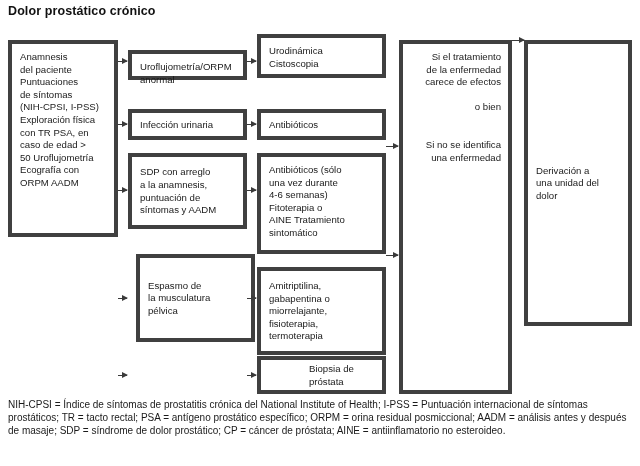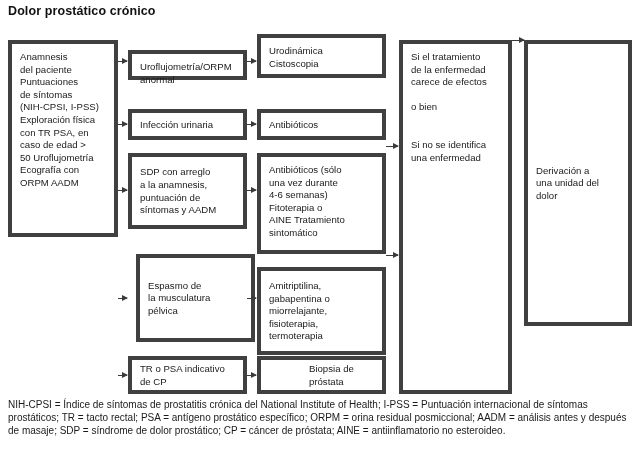--- a/index.html
+++ b/index.html
@@ -94,40 +94,38 @@
   <div class="node" style="left:128px; top:28px; width:119px; height:30px;">Uroflujometría/ORPM
 anormal</div>
   <div class="node vcenter" style="left:128px; top:87px; width:119px; height:31px;">Infección urinaria</div>
   <div class="node vcenter" style="left:128px; top:131px; width:119px; height:76px;">SDP con arreglo
 a la anamnesis,
 puntuación de
 síntomas y AADM</div>
   <div class="node vcenter" style="left:136px; top:232px; width:119px; height:88px;">Espasmo de
 la musculatura
 pélvica</div>
-  <div class="node vcenter" style="left:128px; top:334px; width:119px; height:38px;">TR o PSA indicativo
-de CP</div>
 
   <div class="node" style="left:257px; top:12px; width:129px; height:44px;">Urodinámica
 Cistoscopia</div>
   <div class="node vcenter" style="left:257px; top:87px; width:129px; height:31px;">Antibióticos</div>
   <div class="node" style="left:257px; top:131px; width:129px; height:101px;">Antibióticos (sólo
 una vez durante
 4-6 semanas)
 Fitoterapia o
 AINE Tratamiento
 sintomático</div>
   <div class="node vcenter" style="left:257px; top:245px; width:129px; height:88px;">Amitriptilina,
 gabapentina o
 miorrelajante,
 fisioterapia,
 termoterapia</div>
   <div class="node vcenter" style="left:257px; top:334px; width:129px; height:38px;padding-left:48px;">Biopsia de próstata</div>
 
-  <div class="node" style="left:399px; top:18px; width:113px; height:354px;">Si el tratamiento
+  <div class="node" style="left:399px; top:18px; width:113px; height:354px;text-align:right;">Si el tratamiento
 de la enfermedad
 carece de efectos
 
 o bien
 
 
 Si no se identifica
 una enfermedad</div>
 
   <div class="node vcenter" style="left:524px; top:18px; width:108px; height:286px;">Derivación a

